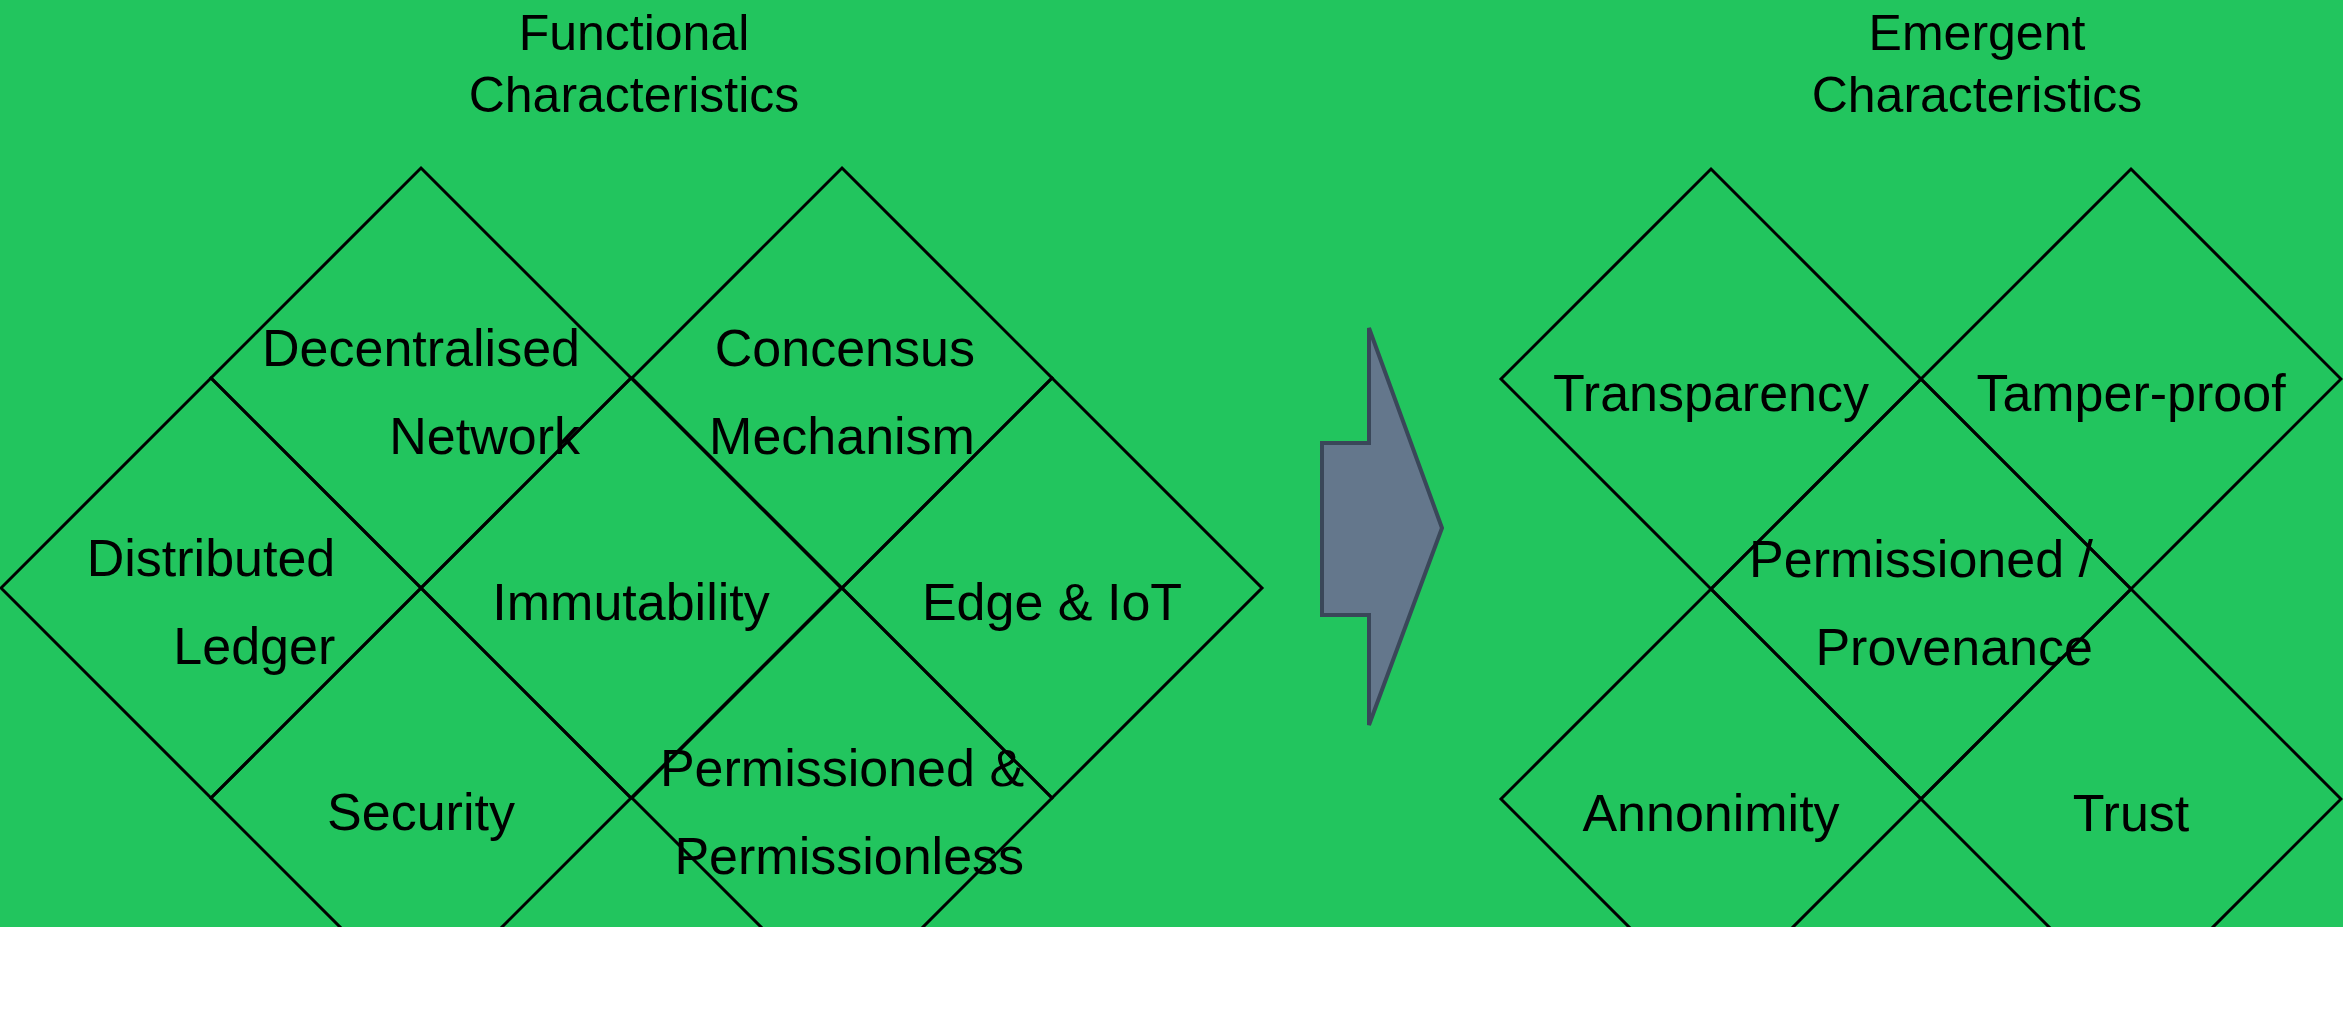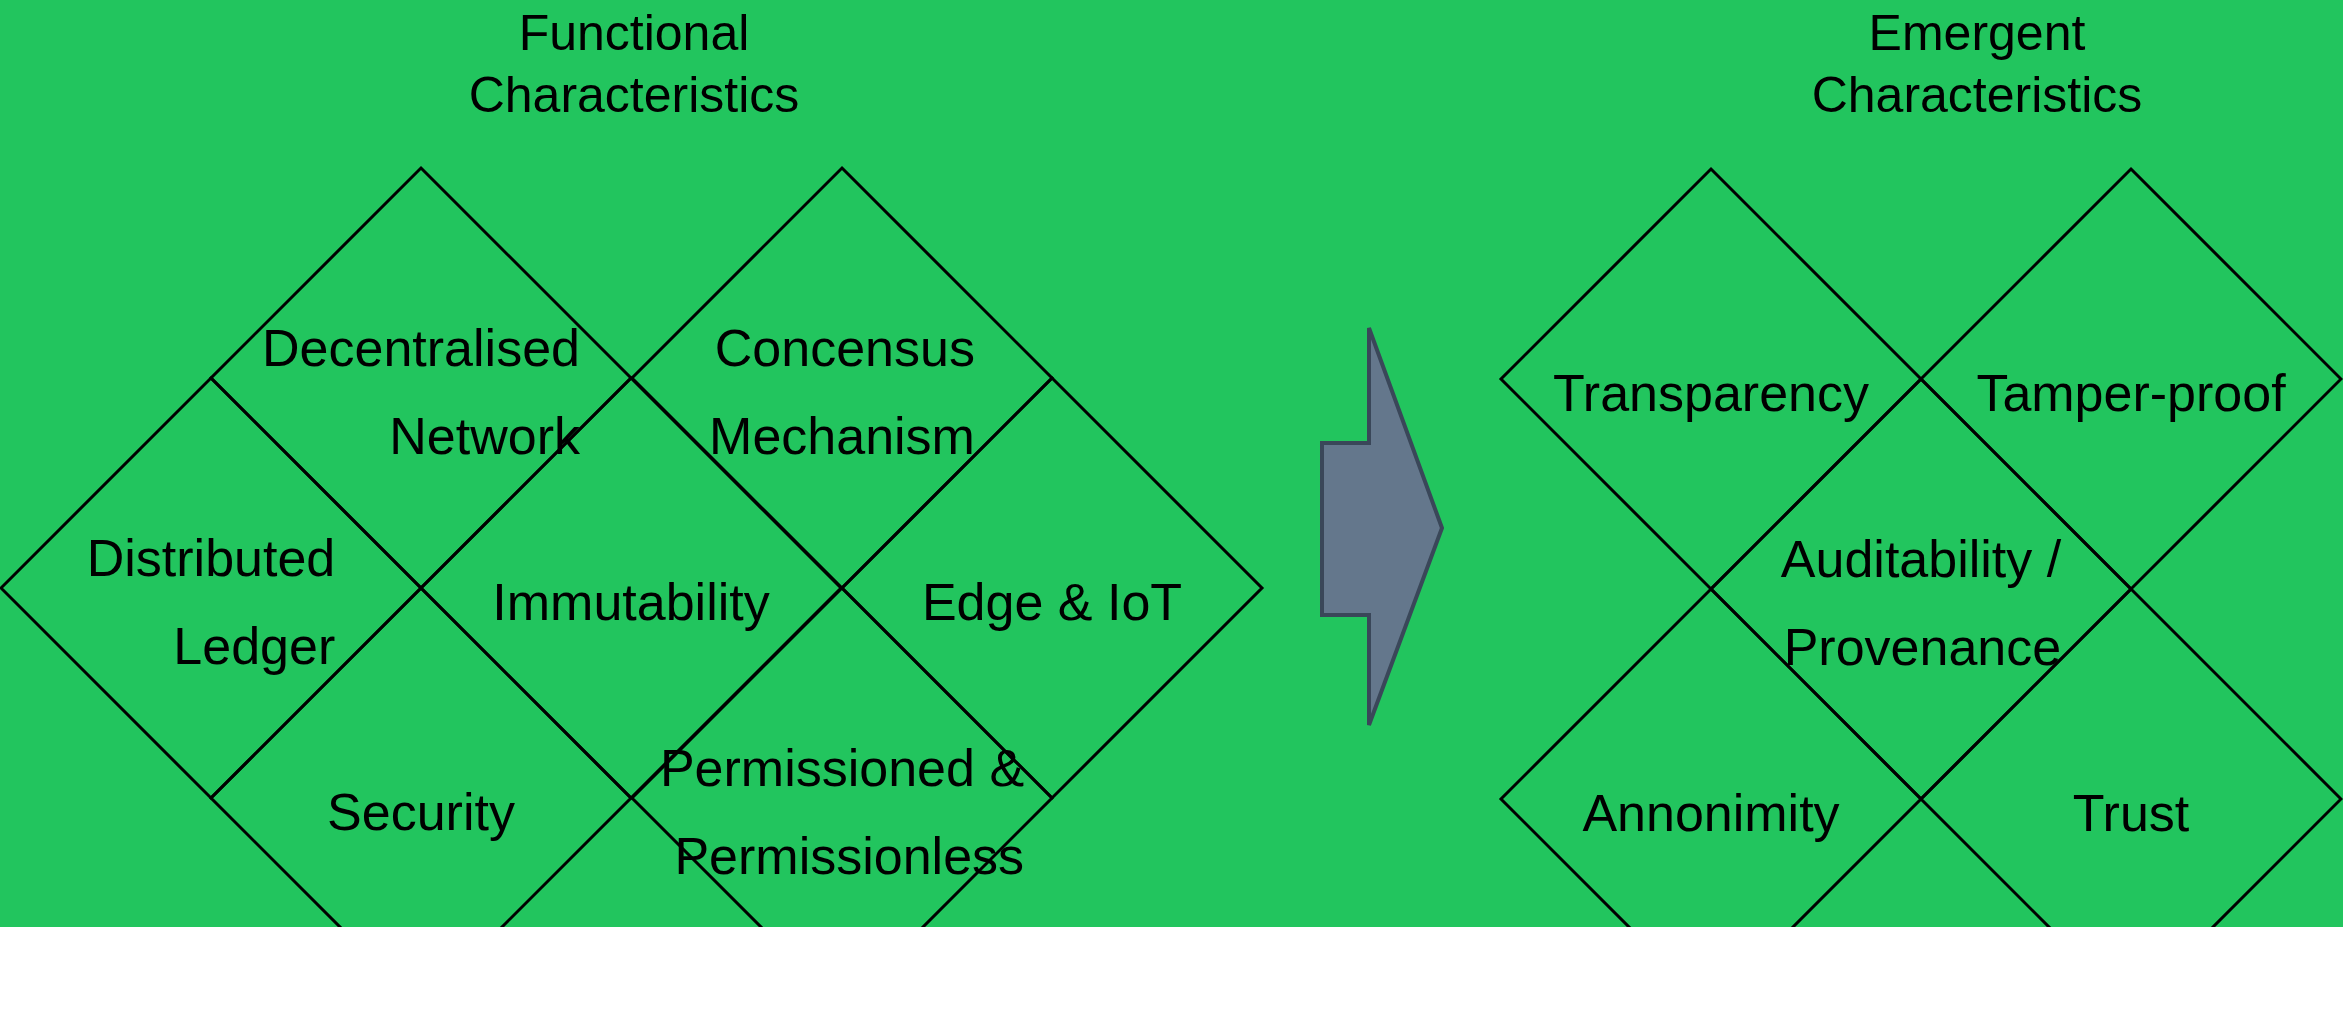--- a/index.html
+++ b/index.html
@@ -107,21 +107,21 @@
         <span>Transparency</span>
       </div>
       <div class="dlabel" style="left: 842px; top: 812px;">
         <span>Permissioned &amp;</span>
         <span>Permissionless</span>
       </div>
       <div class="dlabel" style="left: 2131px; top: 393px;">
         <span>Tamper-proof</span>
       </div>
       <div class="dlabel" style="left: 1921px; top: 603px;">
-        <span>Auditability /</span>
+        <span>Permissioned /</span>
         <span>Provenance</span>
       </div>
       <div class="dlabel" style="left: 1711px; top: 813px;">
         <span>Annonimity</span>
       </div>
       <div class="dlabel" style="left: 2131px; top: 813px;">
         <span>Trust</span>
       </div>
     </div>
 

